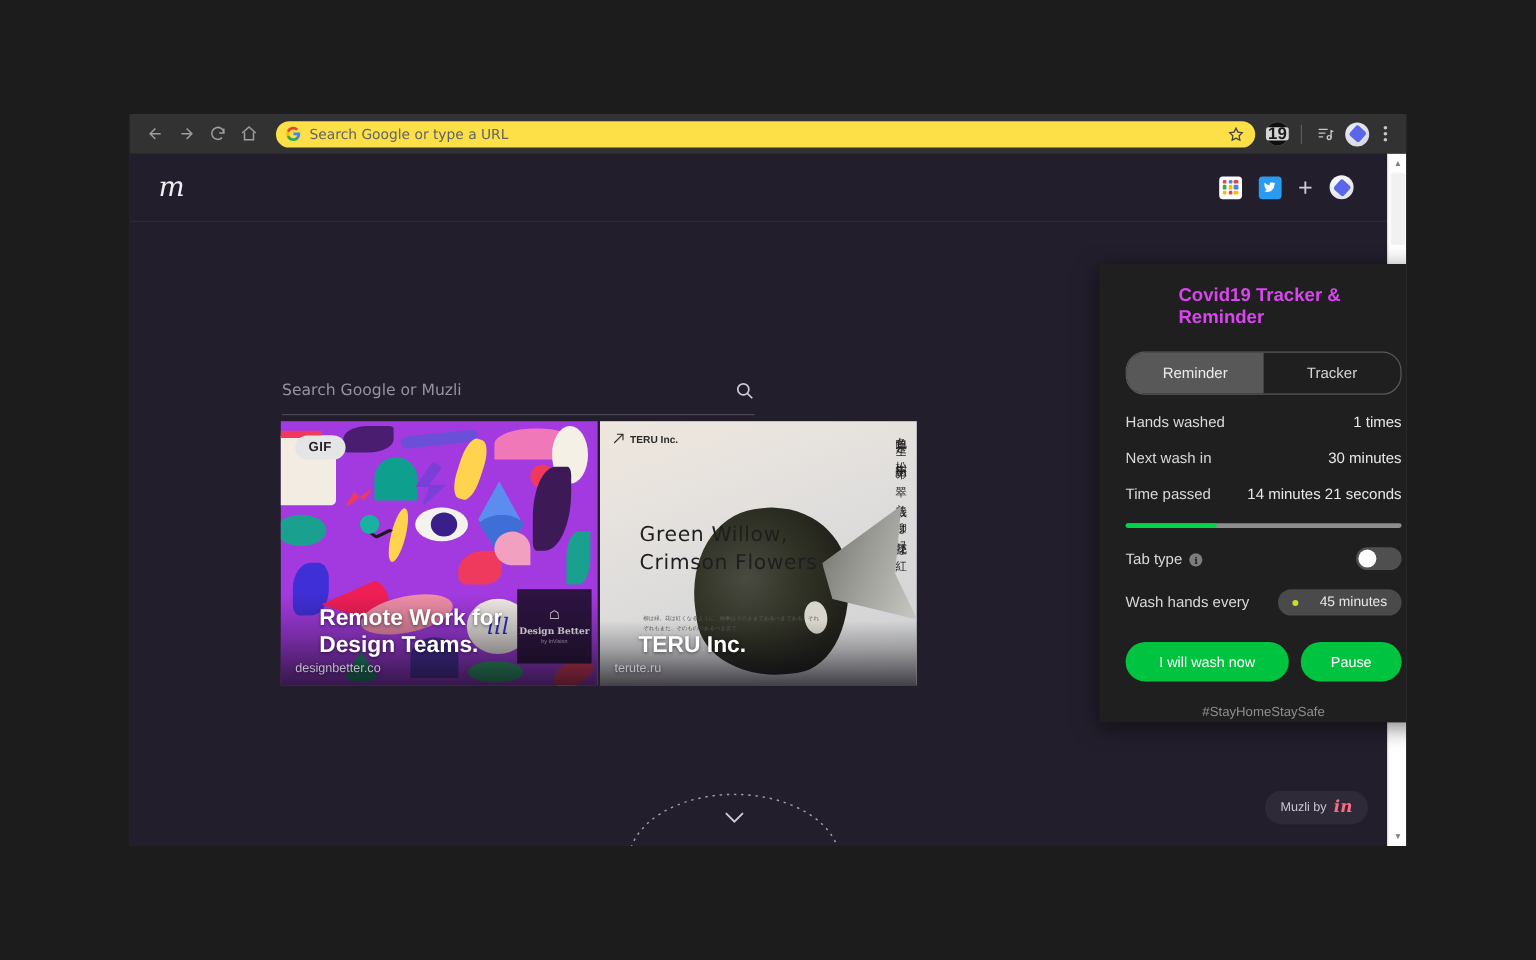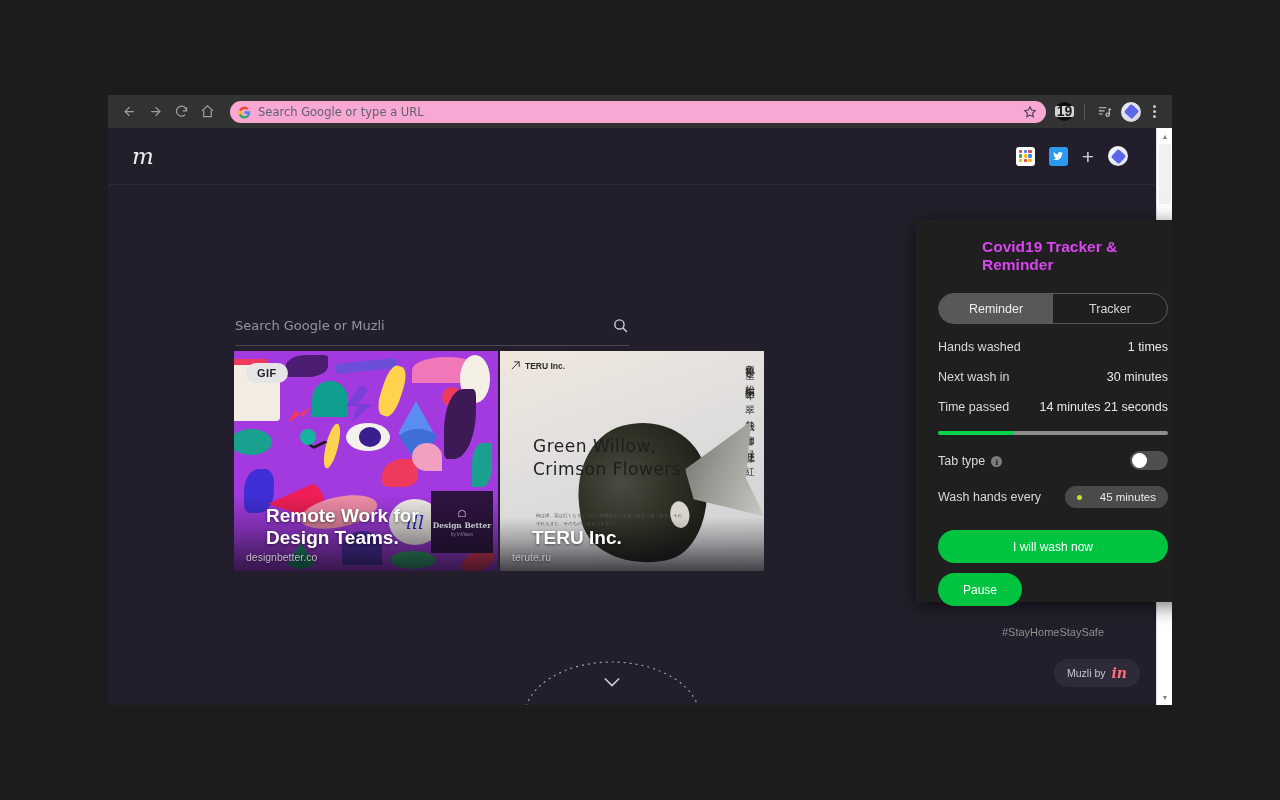--- a/index.html
+++ b/index.html
@@ -33,21 +33,21 @@
     color: #9e9e9e;
     border-radius: 50%;
     flex: 0 0 auto;
   }
   .nav-btn svg { display: block; }
 
   #omnibox {
     flex: 1 1 auto;
     height: 22px;
     margin: 0 6px 0 10px;
-    background: #f9a8d4;
+    background: #fde047;
     border-radius: 11px;
     display: flex; align-items: center;
     padding: 0 8px;
     min-width: 0;
     text-align: center;
   }
   #omnibox-text {
     font-size: 11.5px;
     color: #5f6368;
     margin-left: 7px;
@@ -377,21 +377,21 @@
     padding: 0 22px;
     font-family: "Liberation Sans", sans-serif;
   }
   #popup-title {
     color: #d946ef; font-size: 15.5px; font-weight: bold;
     padding-top: 18px;
     margin-left: 44px;
   }
   #tabs {
     margin-top: 19px;
-    height: 31px;
+    height: 36px;
     border: 1px solid #5a5a5a;
     border-radius: 16px;
     display: flex; overflow: hidden;
   }
   .tab {
     flex: 1 1 50%;
     display: flex; align-items: center; justify-content: center;
     font-size: 12.5px; color: #d6d6d6;
   }
   .tab.active { background: #585858; color: #ededed; }
@@ -425,21 +425,21 @@
     background: #ffffff;
   }
   #interval-chip {
     background: #4a4a4a; border-radius: 13px;
     padding: 5px 12px;
     display: flex; align-items: center; gap: 18px;
     color: #e9e9e9; font-size: 11.5px;
   }
   #interval-chip .dot { width: 5px; height: 5px; border-radius: 50%; background: #cddb2c; }
   #popup-buttons {
-    display: flex; gap: 10px; margin-top: 22px; flex-direction: column;
+    display: flex; gap: 10px; margin-top: 22px;
   }
   .green-btn {
     background: #00c33f; border-radius: 17px;
     height: 33px;
     display: flex; align-items: center; justify-content: center;
     color: #ffffff; font-size: 12px;
   }
   #wash-now-button { flex: 1 1 auto; }
   #pause-button { width: 84px; flex: 0 0 auto; }
   #hashtag {

